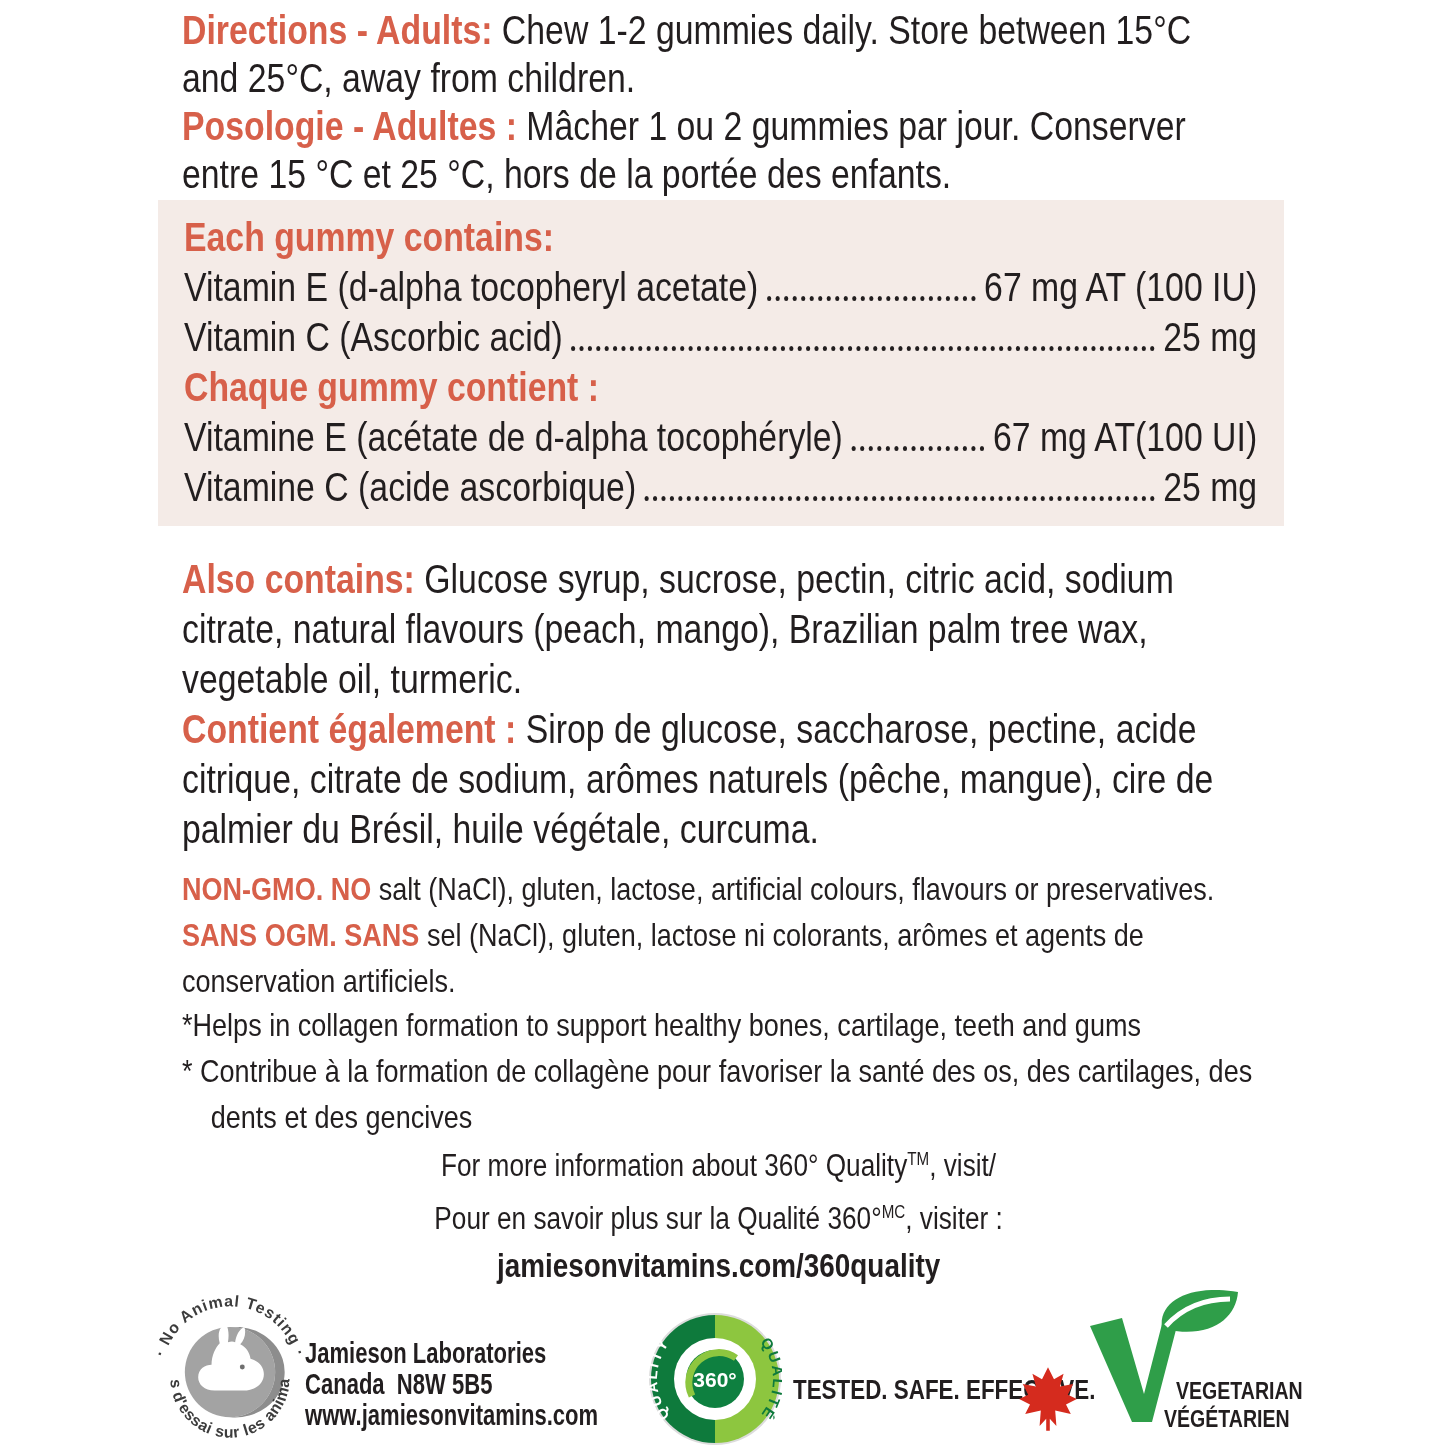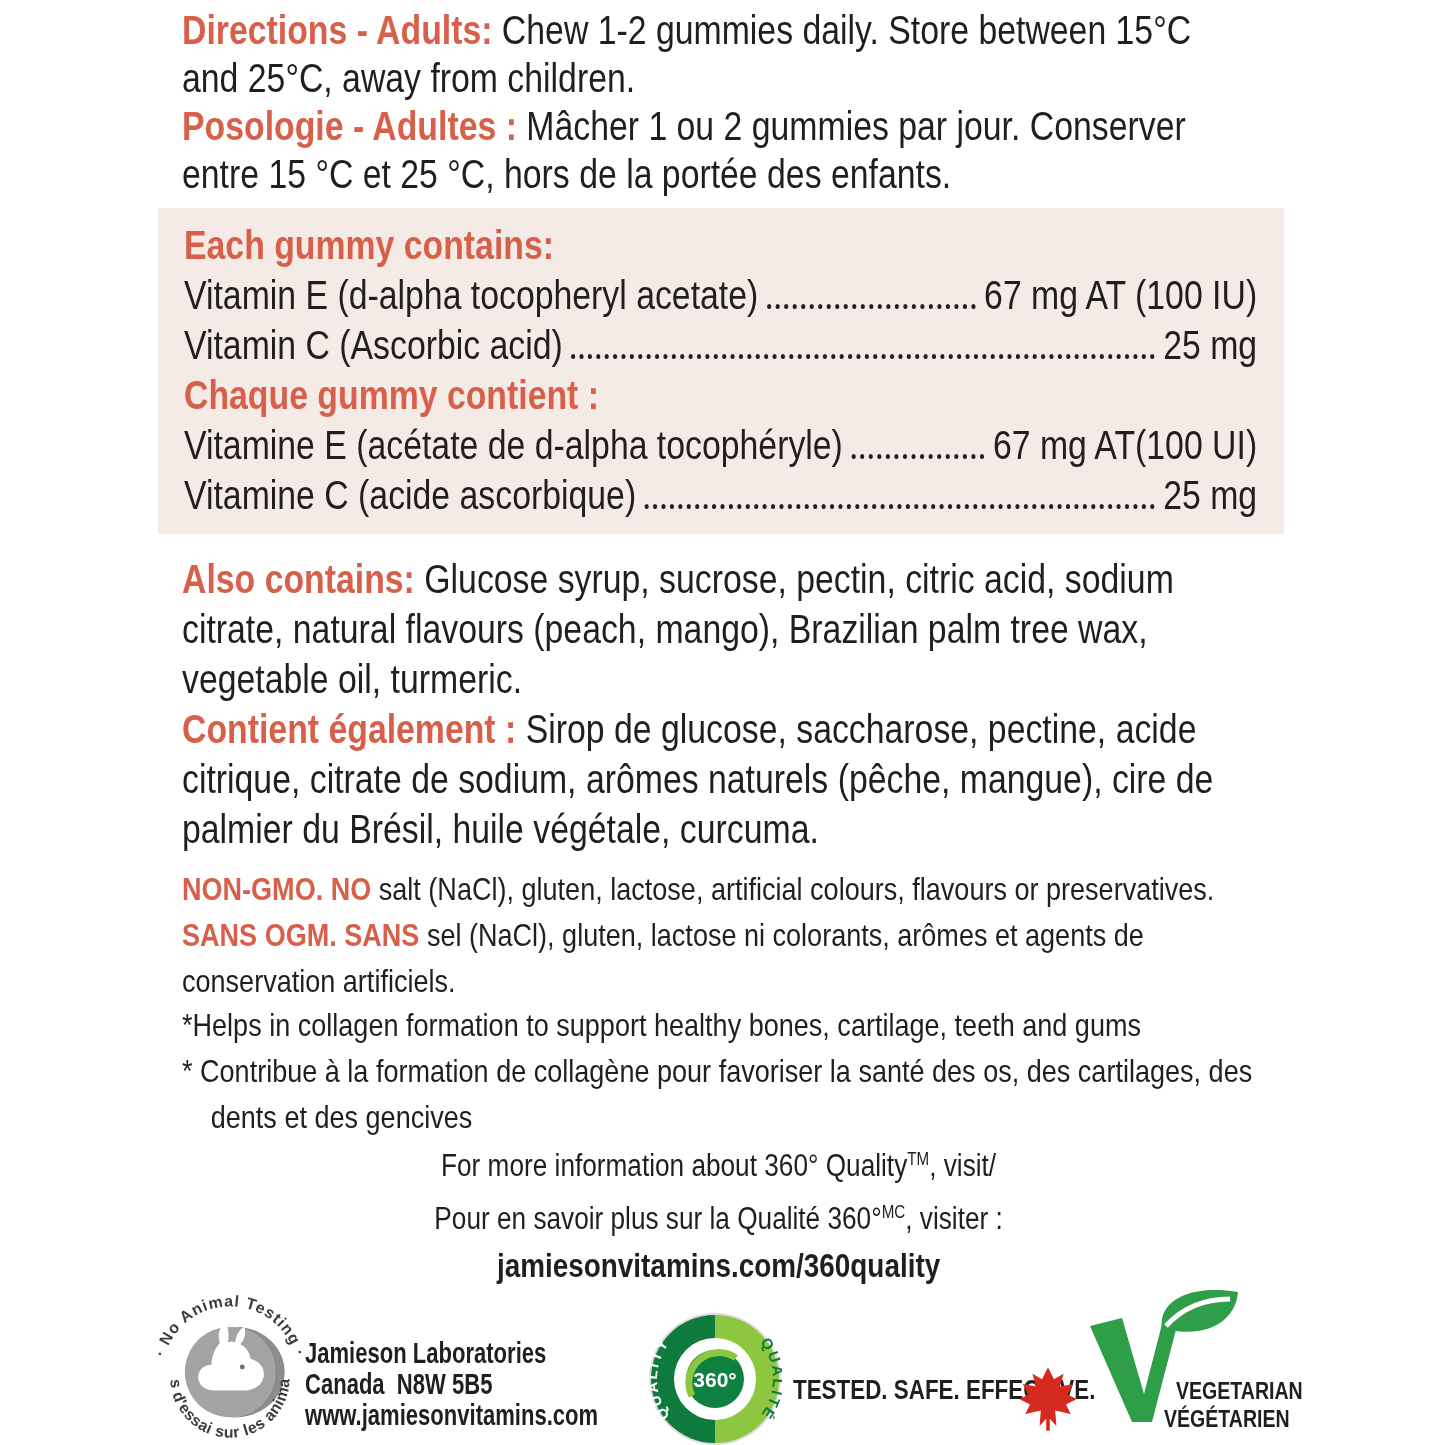--- a/index.html
+++ b/index.html
@@ -10,21 +10,21 @@
   html,body{background:#fff}
   #label{
     position:relative;width:1445px;height:1445px;background:#fff;overflow:hidden;
     font-family:"Liberation Sans","DejaVu Sans",sans-serif;color:var(--text);
   }
   .sq{width:1270px;transform:scaleX(0.845);transform-origin:0 0;}
   .accent{color:var(--accent);font-weight:bold}
   
   #directions{position:absolute;left:182px;top:6px;font-size:40px;line-height:48px}
   
-  #factbox{position:absolute;left:158px;top:208px;width:1126px;height:326px;background:var(--box_bg)}
+  #factbox{position:absolute;left:158px;top:200px;width:1126px;height:326px;background:var(--box_bg)}
   #factbox .inner{position:absolute;left:26px;top:12px}
   #factbox .hd{font-size:40px;line-height:50px}
   .frow{display:flex;align-items:flex-end;font-size:40px;line-height:50px}
   .frow .nm{flex:0 0 auto;white-space:nowrap}
   .frow .ld{flex:1 1 auto;border-bottom:5px dotted var(--text);margin:0 10px 11px 10px;min-width:30px}
   .frow .vl{flex:0 0 auto;white-space:nowrap}
   
   #ingredients{position:absolute;left:182px;top:554px;font-size:40px;line-height:50px}
   
   #claims{position:absolute;left:182px;top:866px;font-size:32px;line-height:46px}

